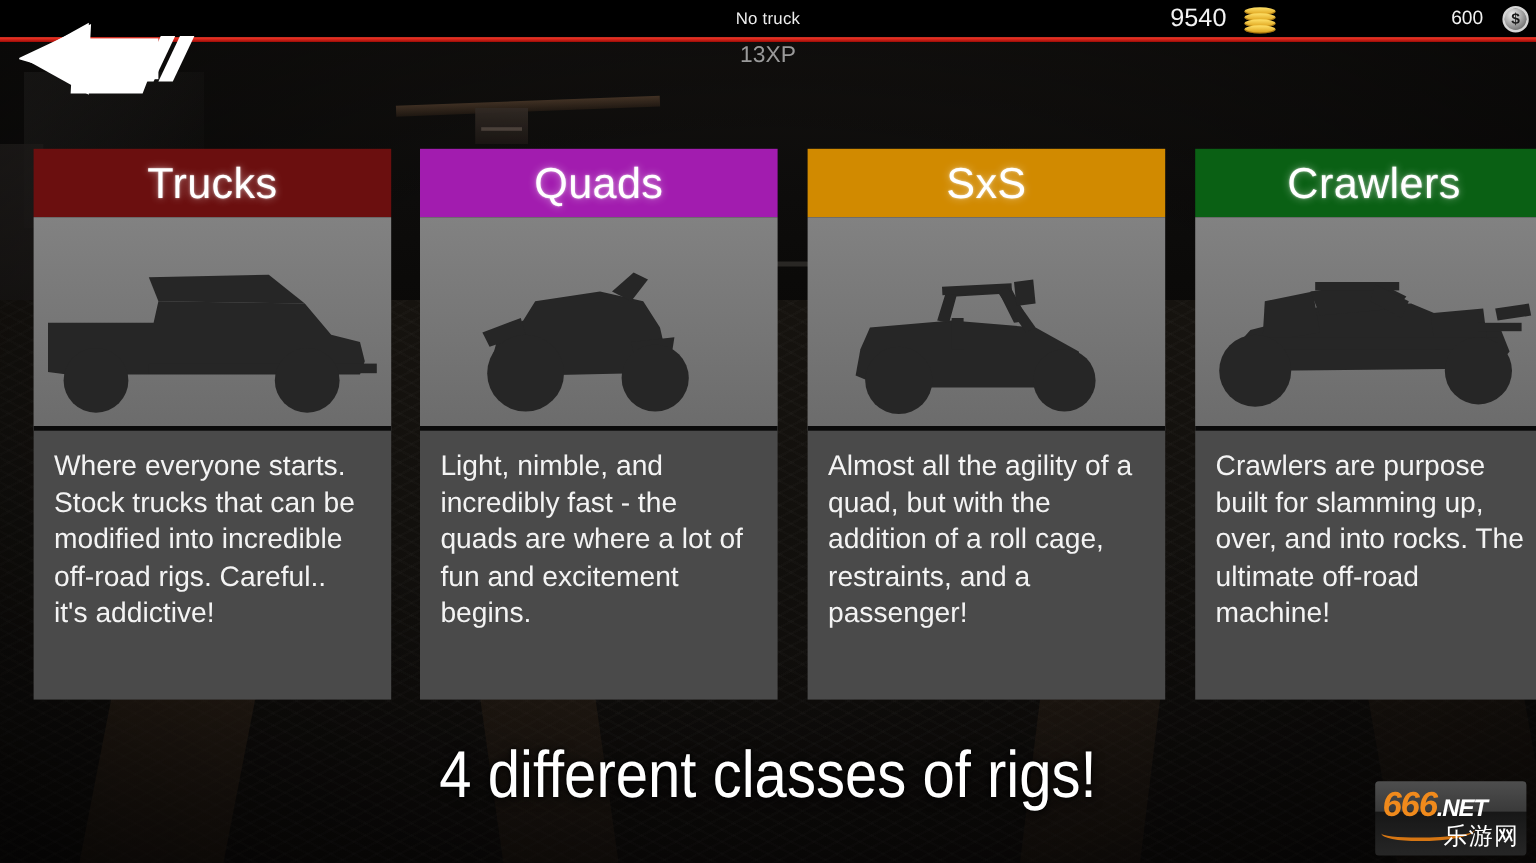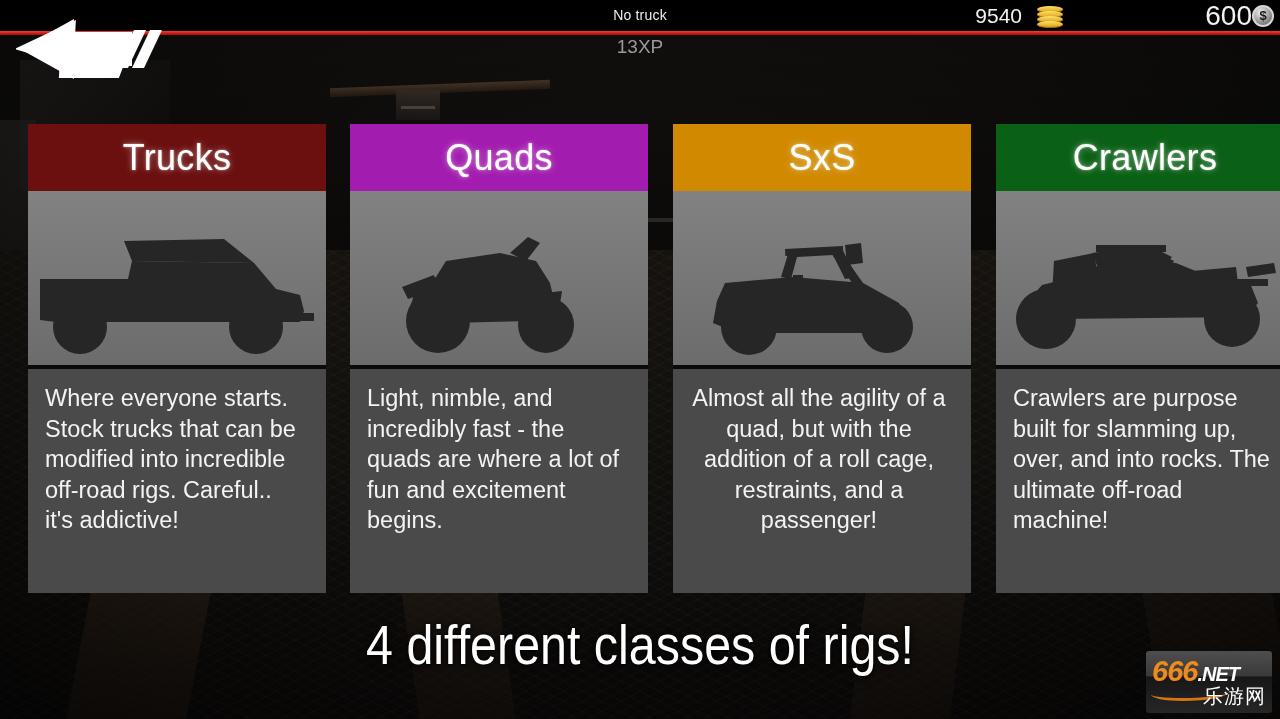--- a/index.html
+++ b/index.html
@@ -45,21 +45,21 @@
   .ldr-r{position:absolute;left:0px;top:120px;width:36px;height:230px;
     background:linear-gradient(180deg,#2a2624,#131110);opacity:.85;}
   .vignette{position:absolute;inset:0;pointer-events:none;
     background:radial-gradient(ellipse 78% 72% at 50% 46%,rgba(0,0,0,0) 40%,rgba(0,0,0,.62) 100%);}
 
   
   #hud{position:absolute;left:0;top:0;width:1280px;height:31px;background:#000;z-index:30;}
   #hud .hud-title{position:absolute;left:0;top:0;width:1280px;text-align:center;
     line-height:31px;color:#ededed;font-size:14px;letter-spacing:.2px;}
   #hud .coins{position:absolute;right:258px;top:0;line-height:31px;color:#f2f2f2;font-size:21px;}
-  #hud .bucks{position:absolute;right:28px;top:0;line-height:31px;color:#f2f2f2;font-size:28px;}
+  #hud .bucks{position:absolute;right:44px;top:0;line-height:31px;color:#f2f2f2;font-size:16px;}
   .coin-stack{position:absolute;right:212px;top:5px;width:36px;height:22px;}
   .coin-stack i{position:absolute;left:5px;width:26px;height:7px;border-radius:50%;
     background:linear-gradient(180deg,#ffe169,#d99a11);box-shadow:inset 0 -1px 0 rgba(120,75,0,.6);display:block;}
   .coin-stack i:nth-child(1){top:1px;}
   .coin-stack i:nth-child(2){top:6px;}
   .coin-stack i:nth-child(3){top:11px;}
   .coin-stack i:nth-child(4){top:16px;}
   .buck-coin{position:absolute;right:6px;top:5px;width:22px;height:22px;border-radius:50%;
     background:radial-gradient(circle at 36% 30%,#f0f0f0,#8d8d8d 62%,#4a4a4a 100%);
     border:2px solid #d6d6d6;box-sizing:border-box;}
@@ -68,34 +68,34 @@
   #redline{position:absolute;left:0;top:31px;width:1280px;height:4px;z-index:30;
     background:linear-gradient(180deg,#ff3a2a,#9d0b06);}
   #xp{position:absolute;left:0;top:36px;width:1280px;text-align:center;z-index:30;
     color:#9a9a9a;font-size:19px;line-height:22px;}
 
   
   #back{position:absolute;left:16px;top:18px;width:150px;height:62px;z-index:40;cursor:pointer;}
 
   
   .card{position:absolute;top:124px;width:298px;height:469px;z-index:20;}
-  .card .hdr{height:67px;display:flex;align-items:center;justify-content:center;}
+  .card .hdr{height:57px;display:flex;align-items:center;justify-content:center;}
   .card .hdr span{color:#fff;font-size:36px;letter-spacing:.3px;
     text-shadow:0 0 7px rgba(255,255,255,.45),0 0 2px rgba(255,255,255,.6);}
   .card .pic{height:174px;background:#7b7b7b;position:relative;overflow:hidden;
     border-bottom:4px solid #0a0a0a;}
   .card .pic svg{position:absolute;bottom:0;left:0;width:100%;height:100%;}
   .card .pic .shade{position:absolute;inset:0;
     background:linear-gradient(180deg,rgba(255,255,255,.05),rgba(0,0,0,.12));}
   .card .desc{height:224px;background:#4a4a4a;padding:14px 23px 0 17px;box-sizing:border-box;}
   .card .desc p{margin:0;color:#f3f3f3;font-size:23.5px;line-height:30.5px;}
 
   #card-trucks  {left:28px;}
   #card-quads   {left:350px;}
-  #card-sxs     {left:673px;text-align:center;}
+  #card-sxs     {left:673px;}
   #card-crawlers{left:996px;}
 
   
   #caption{position:absolute;left:0;top:612px;width:1280px;text-align:center;z-index:25;
     color:#fff;font-size:55px;line-height:66px;font-family:"Liberation Sans Narrow","Liberation Sans",sans-serif;
     transform:scaleX(.88);transform-origin:50% 50%;
     text-shadow:0 2px 10px rgba(0,0,0,.95),0 0 4px rgba(0,0,0,.9);}
 
   
   #watermark{position:absolute;right:8px;bottom:6px;width:126px;height:62px;z-index:45;

